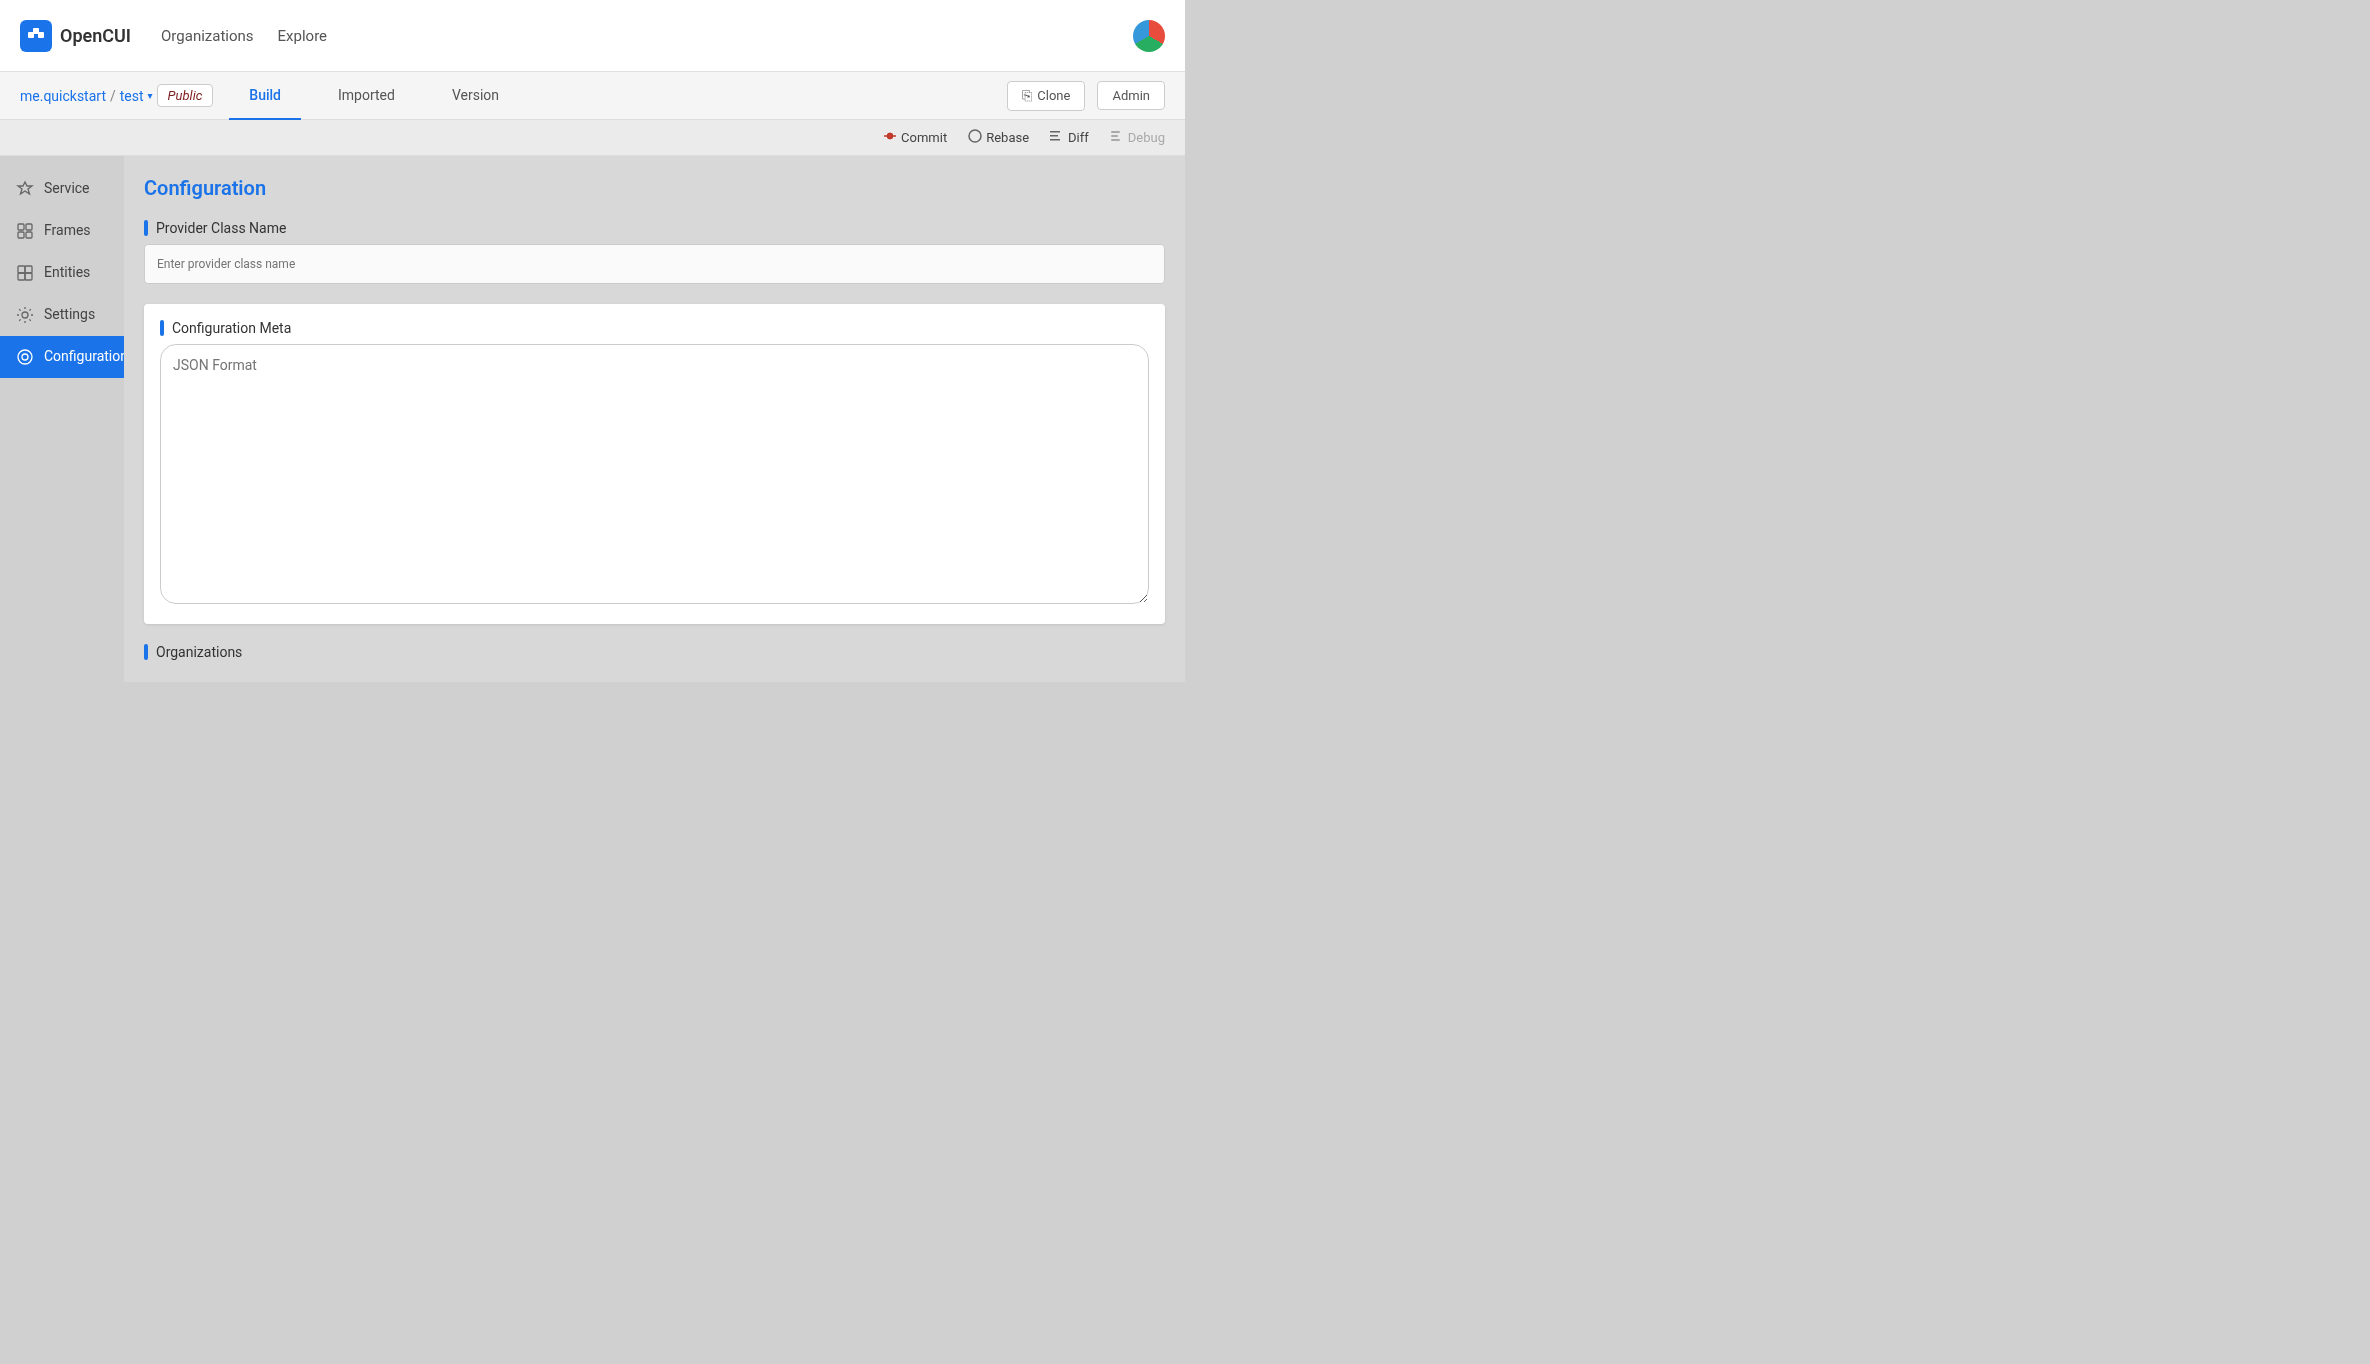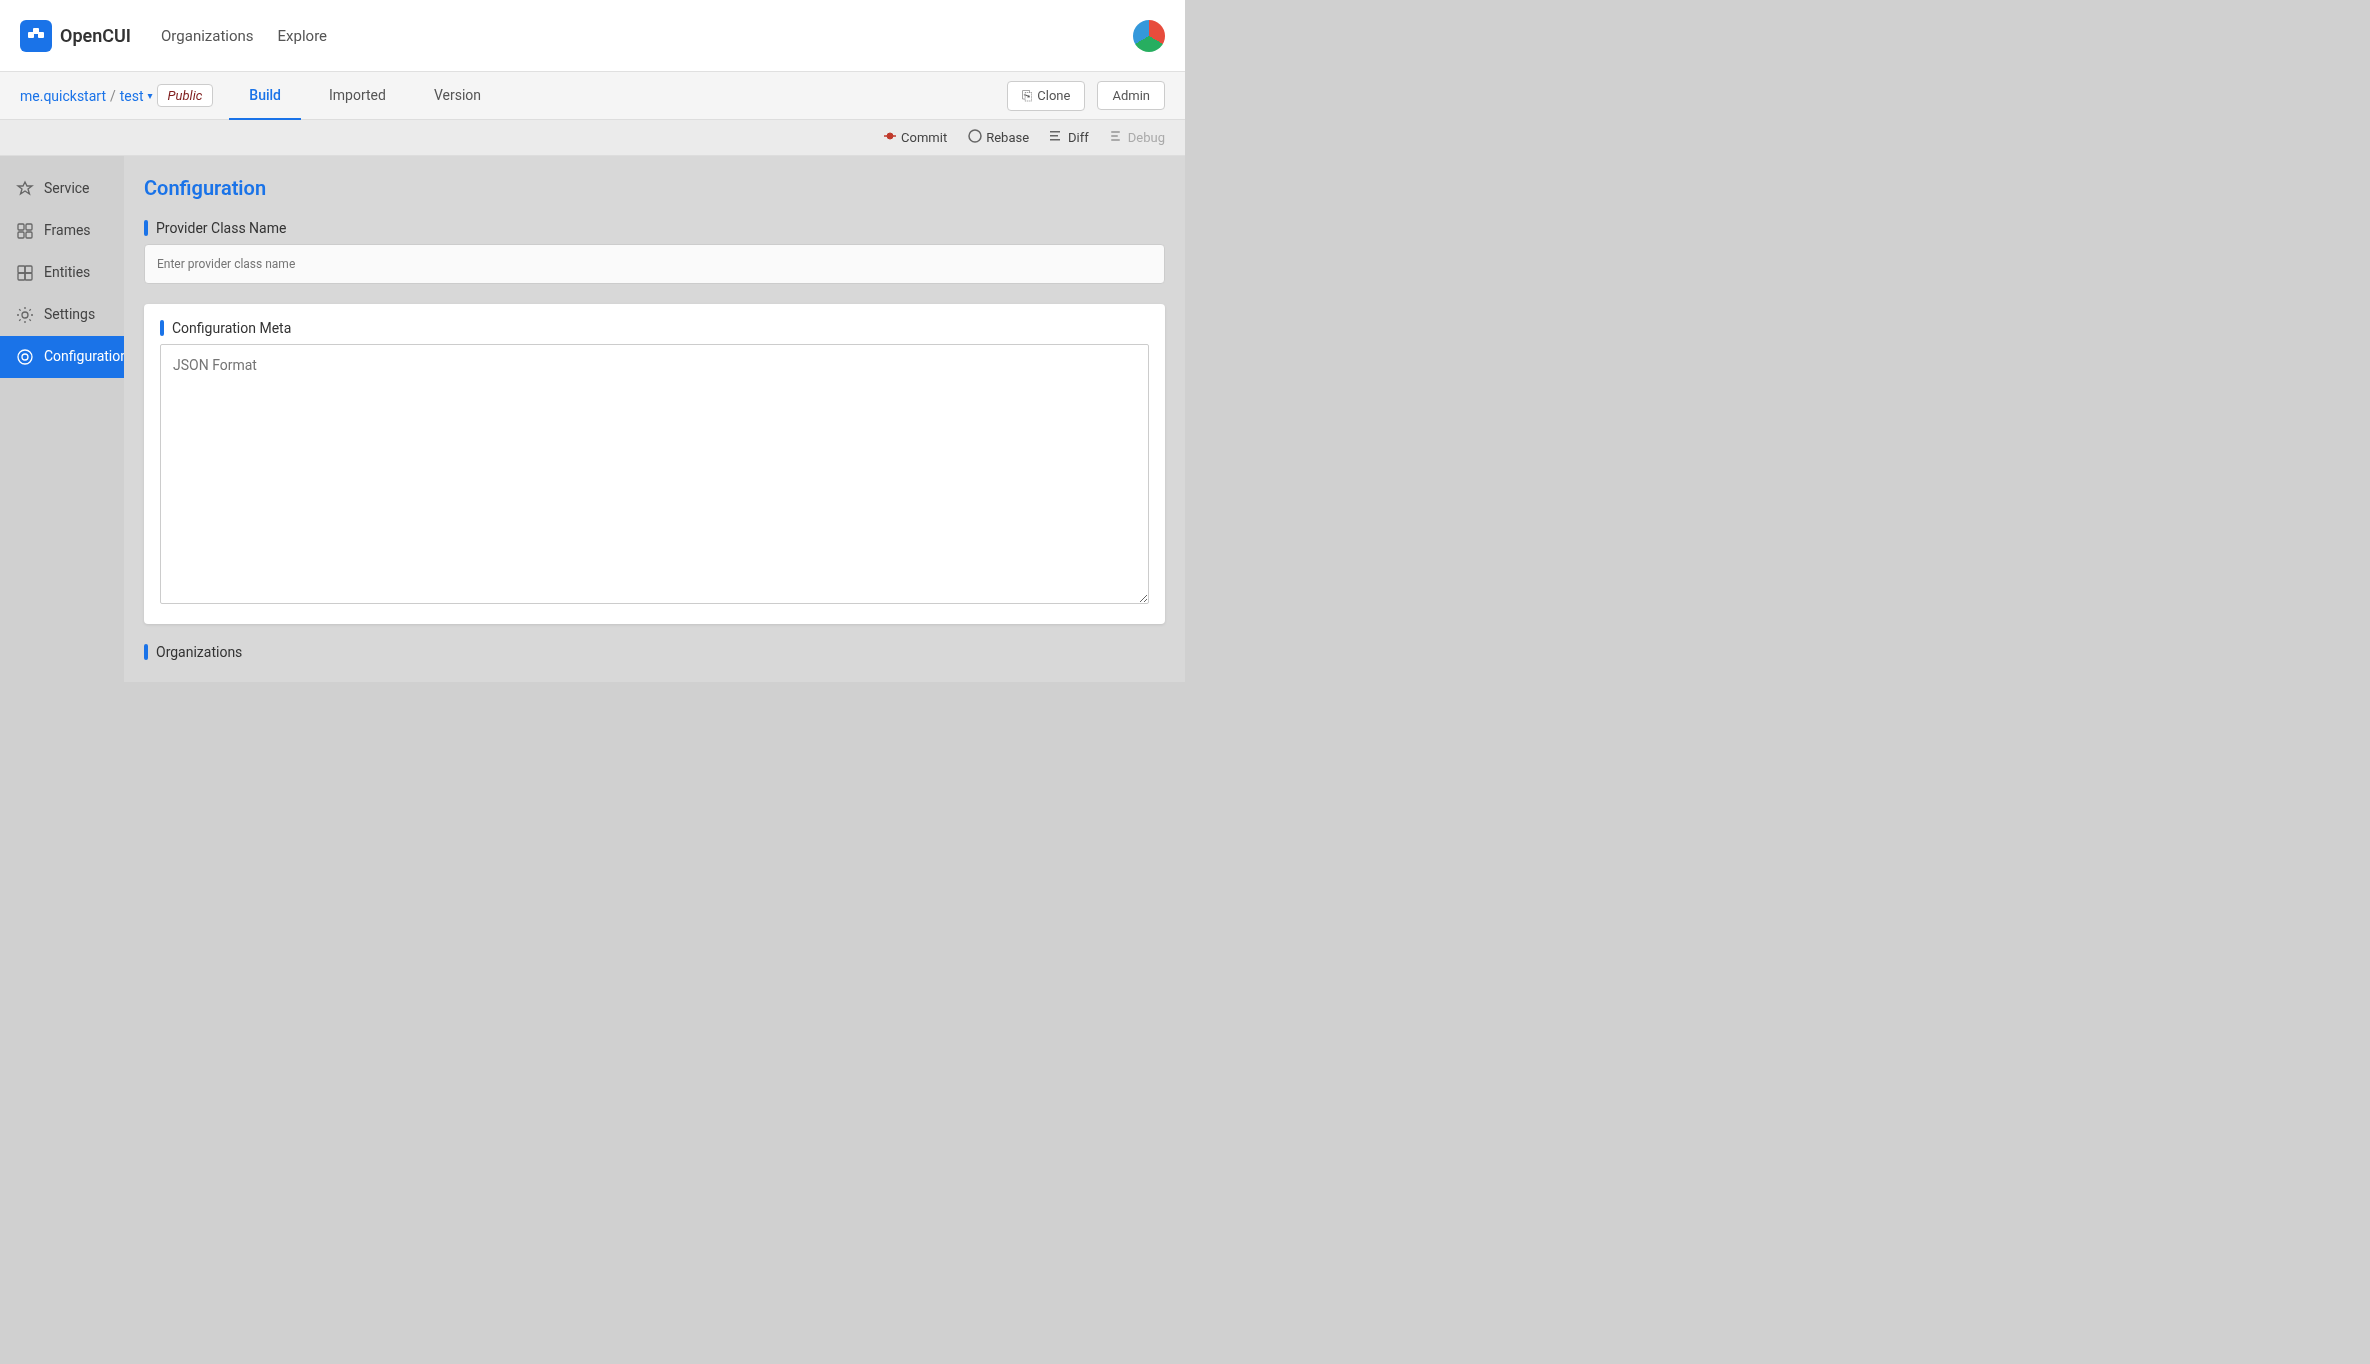--- a/index.html
+++ b/index.html
@@ -127,21 +127,21 @@
       padding: 3px 10px;
       font-size: 13px;
       color: #7f1d1d;
       margin-right: 16px;
       cursor: pointer;
       font-style: italic;
     }
 
     .tabs {
       display: flex;
-      gap: 8px;
+      gap: 17px;
     }
 
     .tab {
       padding: 0 20px;
       height: 48px;
       display: flex;
       align-items: center;
       font-size: 14px;
       color: #555;
       cursor: pointer;
@@ -291,21 +291,21 @@
       border-radius: 4px;
       padding: 16px;
       margin-bottom: 20px;
       box-shadow: 0 1px 3px rgba(0,0,0,0.1);
     }
 
     .textarea-field {
       width: 100%;
       height: 260px;
       border: 1px solid #ccc;
-      border-radius: 2px;
+      border-radius: 16px;
       padding: 12px;
       font-size: 14px;
       color: #999;
       background: #fff;
       outline: none;
       resize: vertical;
       font-family: inherit;
     }
   </style>
 </head>

